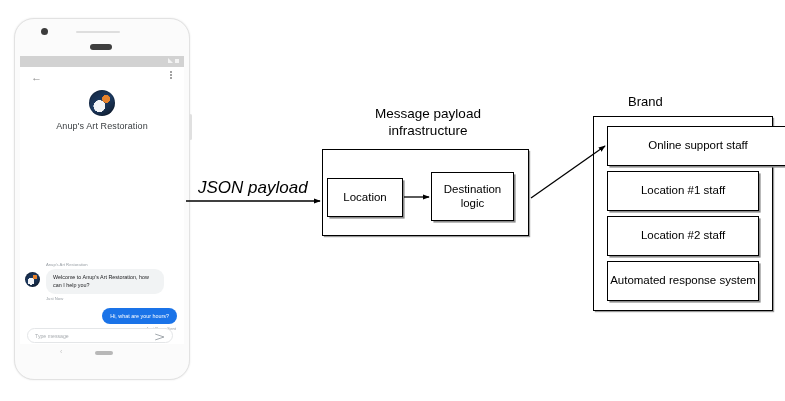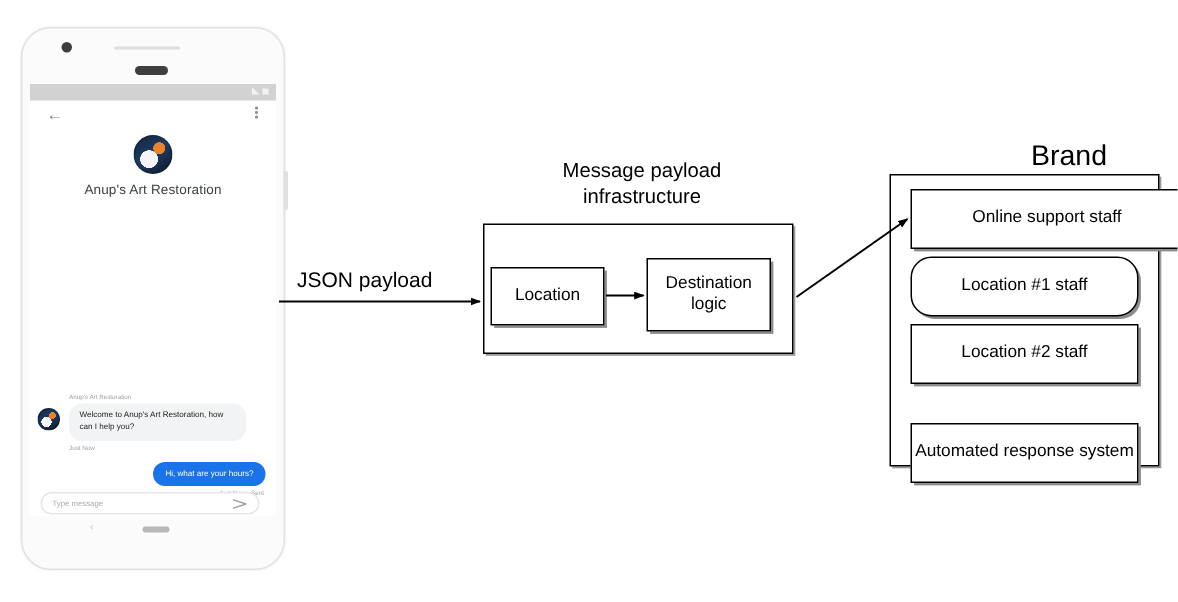--- a/index.html
+++ b/index.html
@@ -310,38 +310,39 @@
   }
   #destination-box {
     left: 431px; top: 172px;
     width: 83px; height: 49px;
   }
 
   #brand-title {
     left: 628px;
     top: 94px;
     width: 110px;
-    text-align: right;
-    font-size: 19px;
+    text-align: left;
+    font-size: 13px;
   }
   #brand-outer-box {
     left: 593px; top: 116px;
     width: 180px; height: 195px;
     border-width: 1.2px;
     box-shadow: 1.5px 1.5px 0 -0.3px #9a9a9a;
   }
   #online-support-box { left: 607px; top: 126px; width: 182px; height: 40px; }
-  #location1-box      { left: 607px; top: 171px; width: 152px; height: 40px; border-radius: 14px; }
+  #location1-box      { left: 607px; top: 171px; width: 152px; height: 40px; }
   #location2-box      { left: 607px; top: 216px; width: 152px; height: 40px; }
-  #automated-box      { left: 607px; top: 261px; width: 152px; height: 40px; margin-top: 21px; }
+  #automated-box      { left: 607px; top: 261px; width: 152px; height: 40px; }
 
   #json-payload-label {
     left: 198px;
     top: 178px;
-    font-size: 14px;
+    font-size: 17px;
+    font-style: italic;
   }
 
   svg.connectors {
     position: absolute;
     left: 0; top: 0;
     width: 785px; height: 401px;
     pointer-events: none;
   }
 </style>
 </head>

